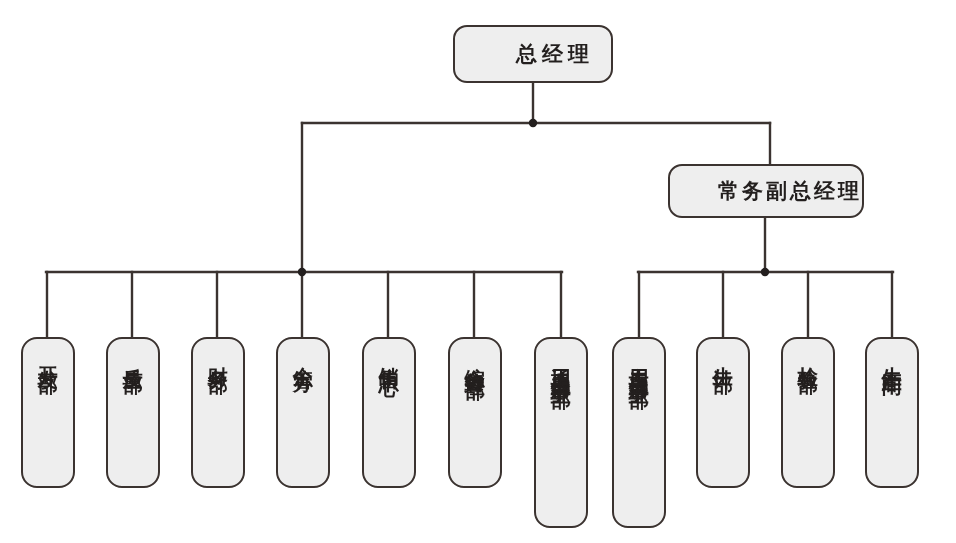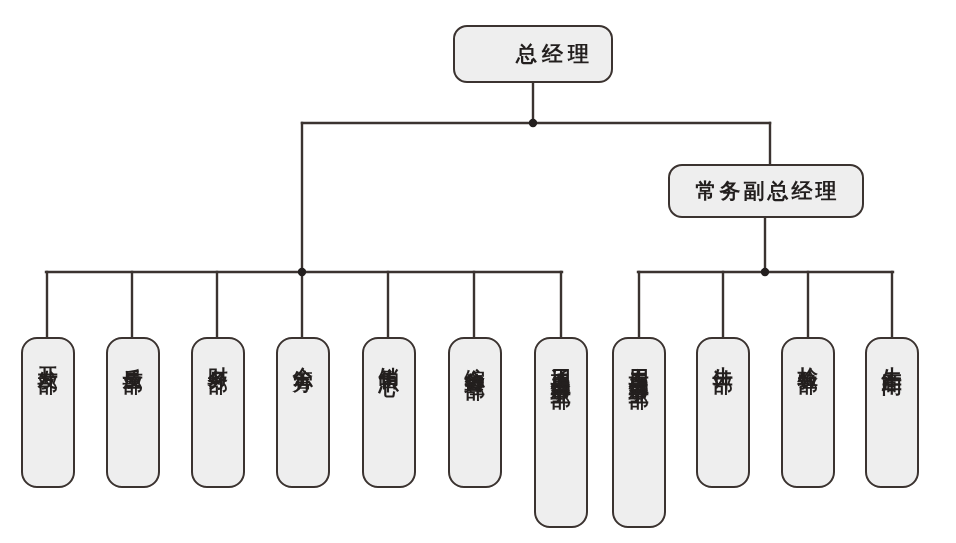--- a/index.html
+++ b/index.html
@@ -99,21 +99,21 @@
       <circle cx="533" cy="123" r="4.2"></circle>
       <circle cx="302" cy="272" r="4.2"></circle>
       <circle cx="765" cy="272" r="4.2"></circle>
     </g>
   </svg>
 
   <div class="node top-node" style="left:453px; top:25px; width:160px; height:58px;padding-left:39px;">
     <span>总经理</span>
   </div>
 
-  <div class="node top-node" style="left:668px; top:164px; width:196px; height:54px; letter-spacing:3px; text-indent:3px;">
+  <div class="node top-node" style="left:668px; top:164px; width:196px; height:54px; letter-spacing:3px; text-indent:3px;justify-content:flex-end;">
     <span>常务副总经理</span>
   </div>
 
   <div class="node dept" style="left:21px; top:337px; width:54px; height:151px;">
     <span class="vlabel">开发部</span>
   </div>
 
   <div class="node dept" style="left:106px; top:337px; width:54px; height:151px;">
     <span class="vlabel">质量部</span>
   </div>

